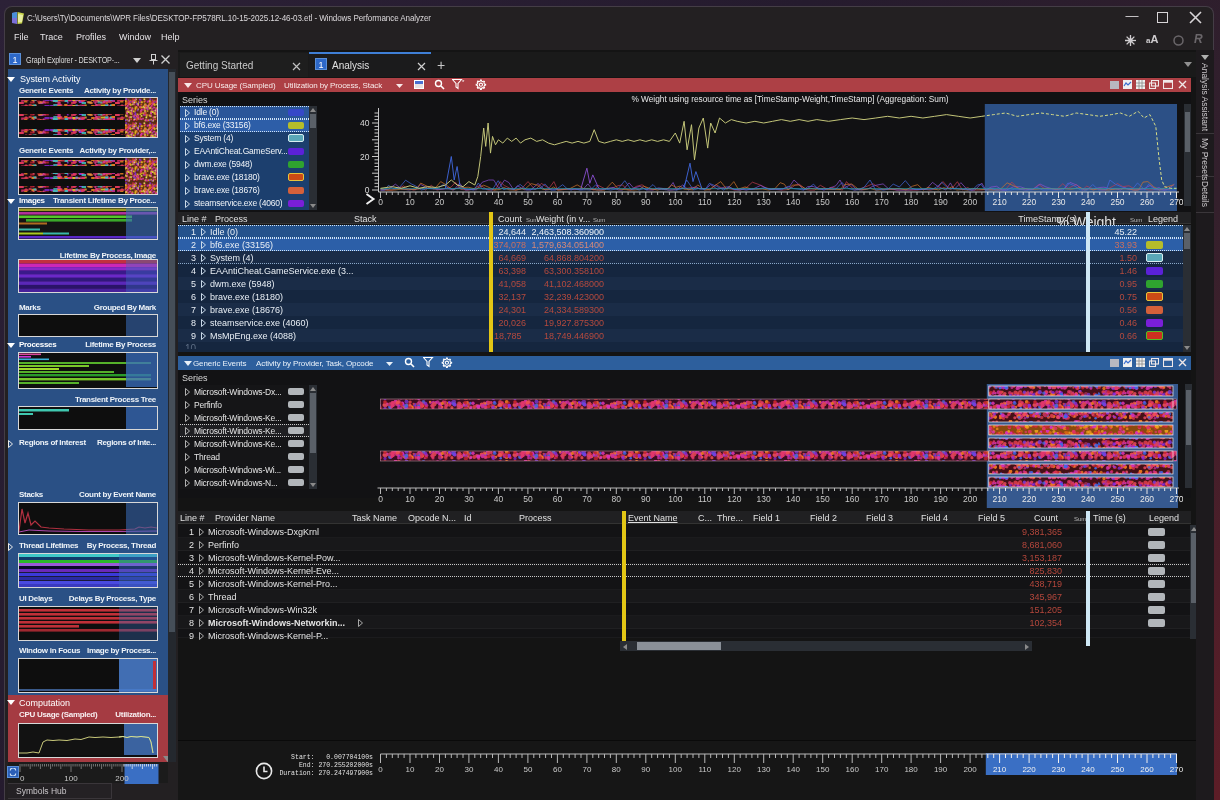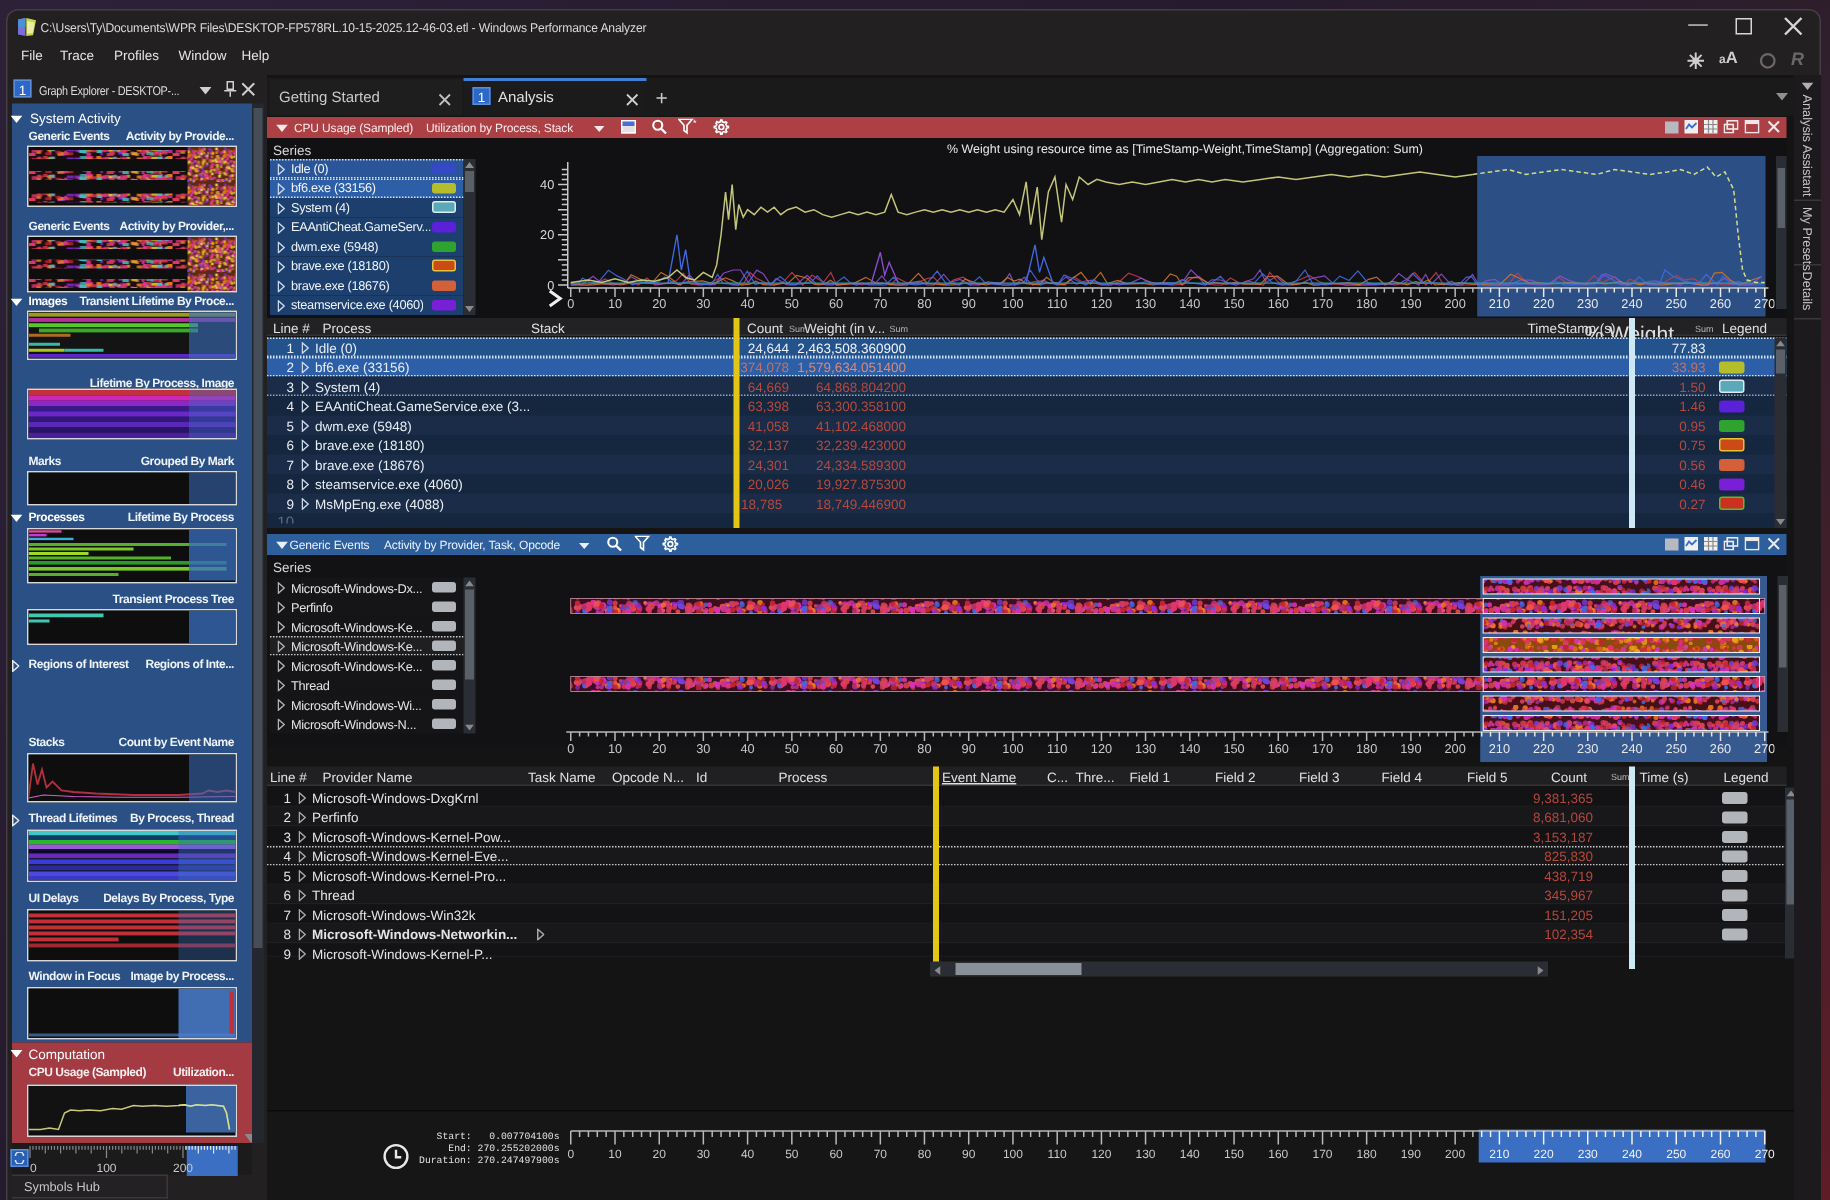--- a/index.html
+++ b/index.html
@@ -1742,21 +1742,21 @@
     <div class="t" style="left:1130px;top:217px;font-size:6px;color:#b8b8b8;">Sum</div>
     <div class="abs" style="left:178px;top:225px;width:1013px;height:127px;background:#15263f;"></div>
     <div class="abs" style="left:178px;top:225px;width:1013px;height:13px;background:#24528c;border-top:1px dotted #cfe3f5;border-bottom:1px dotted #cfe3f5;"></div>
     <div class="t" style="right:1024px;top:226.5px;font-size:9px;color:#e8eef4;">1</div>
     <svg class="abs" style="left:201px;top:228px" width="5" height="8" viewBox="0 0 5 8">
       <path d="M0.5 0.5 L4.5 4 L0.5 7.5 Z" fill="none" stroke="#c8d8e8" stroke-width="1"></path>
     </svg>
     <div class="t" style="left:210px;top:226.5px;font-size:9px;color:#e8eef4;">Idle (0)</div>
     <div class="abs" style="left:494px;top:226.5px;width:32px;overflow:hidden;font-size:9px;color:#e8eef4;text-align:right;white-space:nowrap;direction:rtl;">24,644</div>
     <div class="t" style="right:616px;top:226.5px;font-size:9px;color:#f0f4f8;">2,463,508.360900</div>
-    <div class="t" style="right:83px;top:226.5px;font-size:9px;color:#e8eef4;">77.83</div>
+    <div class="t" style="right:83px;top:226.5px;font-size:9px;color:#e8eef4;">45.22</div>
     <div class="abs" style="left:178px;top:238px;width:1013px;height:13px;background:#2c5fa8;border-top:1px dotted #cfe3f5;border-bottom:1px dotted #cfe3f5;"></div>
     <div class="t" style="right:1024px;top:239.5px;font-size:9px;color:#e8eef4;">2</div>
     <svg class="abs" style="left:201px;top:241px" width="5" height="8" viewBox="0 0 5 8">
       <path d="M0.5 0.5 L4.5 4 L0.5 7.5 Z" fill="none" stroke="#c8d8e8" stroke-width="1"></path>
     </svg>
     <div class="t" style="left:210px;top:239.5px;font-size:9px;color:#e8eef4;">bf6.exe (33156)</div>
     <div class="abs" style="left:494px;top:239.5px;width:32px;overflow:hidden;font-size:9px;color:#c87060;text-align:right;white-space:nowrap;direction:rtl;">1,374,078</div>
     <div class="t" style="right:616px;top:239.5px;font-size:9px;color:#d88a78;">1,579,634.051400</div>
     <div class="t" style="right:83px;top:239.5px;font-size:9px;color:#c87060;">33.93</div>
     <div class="abs" style="left:1146px;top:241px;width:17px;height:8px;background:#b5bd2a;border-radius:2px;"></div>
@@ -1821,21 +1821,21 @@
     <div class="t" style="right:83px;top:317.5px;font-size:9px;color:#b54a3e;">0.46</div>
     <div class="abs" style="left:1146px;top:319px;width:17px;height:8px;background:#7a1fd8;border-radius:2px;"></div>
     <div class="abs" style="left:178px;top:329px;width:1013px;height:13px;background:#1a2c47;"></div>
     <div class="t" style="right:1024px;top:330.5px;font-size:9px;color:#e8eef4;">9</div>
     <svg class="abs" style="left:201px;top:332px" width="5" height="8" viewBox="0 0 5 8">
       <path d="M0.5 0.5 L4.5 4 L0.5 7.5 Z" fill="none" stroke="#c8d8e8" stroke-width="1"></path>
     </svg>
     <div class="t" style="left:210px;top:330.5px;font-size:9px;color:#e8eef4;">MsMpEng.exe (4088)</div>
     <div class="abs" style="left:494px;top:330.5px;width:32px;overflow:hidden;font-size:9px;color:#b54a3e;text-align:left;white-space:nowrap;direction:rtl;">18,785</div>
     <div class="t" style="right:616px;top:330.5px;font-size:9px;color:#b54a3e;">18,749.446900</div>
-    <div class="t" style="right:83px;top:330.5px;font-size:9px;color:#b54a3e;">0.27</div>
+    <div class="t" style="right:83px;top:330.5px;font-size:9px;color:#b54a3e;">0.66</div>
     <div class="abs" style="left:1146px;top:331px;width:17px;height:9px;background:#cc3020;border:1.5px solid #55c020;border-radius:2px;"></div>
     <div class="abs" style="left:178px;top:342px;width:1013px;height:8px;background:#15263f;"></div>
     <div class="t" style="right:1024px;top:343px;font-size:10px;color:#8a9ab0;clip-path:inset(0 0 5px 0);opacity:0.6;">10</div>
     <div class="abs" style="left:489px;top:212px;width:4px;height:140px;background:#e3c615;"></div>
     <div class="abs" style="left:1086px;top:212px;width:4px;height:140px;background:#cfe8f5;"></div>
     <div class="abs" style="left:1183px;top:225px;width:8px;height:127px;background:#2a2e34;"></div>
     <svg class="abs" style="left:1184px;top:227px" width="6" height="4" viewBox="0 0 6 4">
       <path d="M3 0 L6 4 L0 4 Z" fill="#8a8a8a"></path>
     </svg>
     <div class="abs" style="left:1184px;top:233px;width:6px;height:16px;background:#5a6068;"></div>

